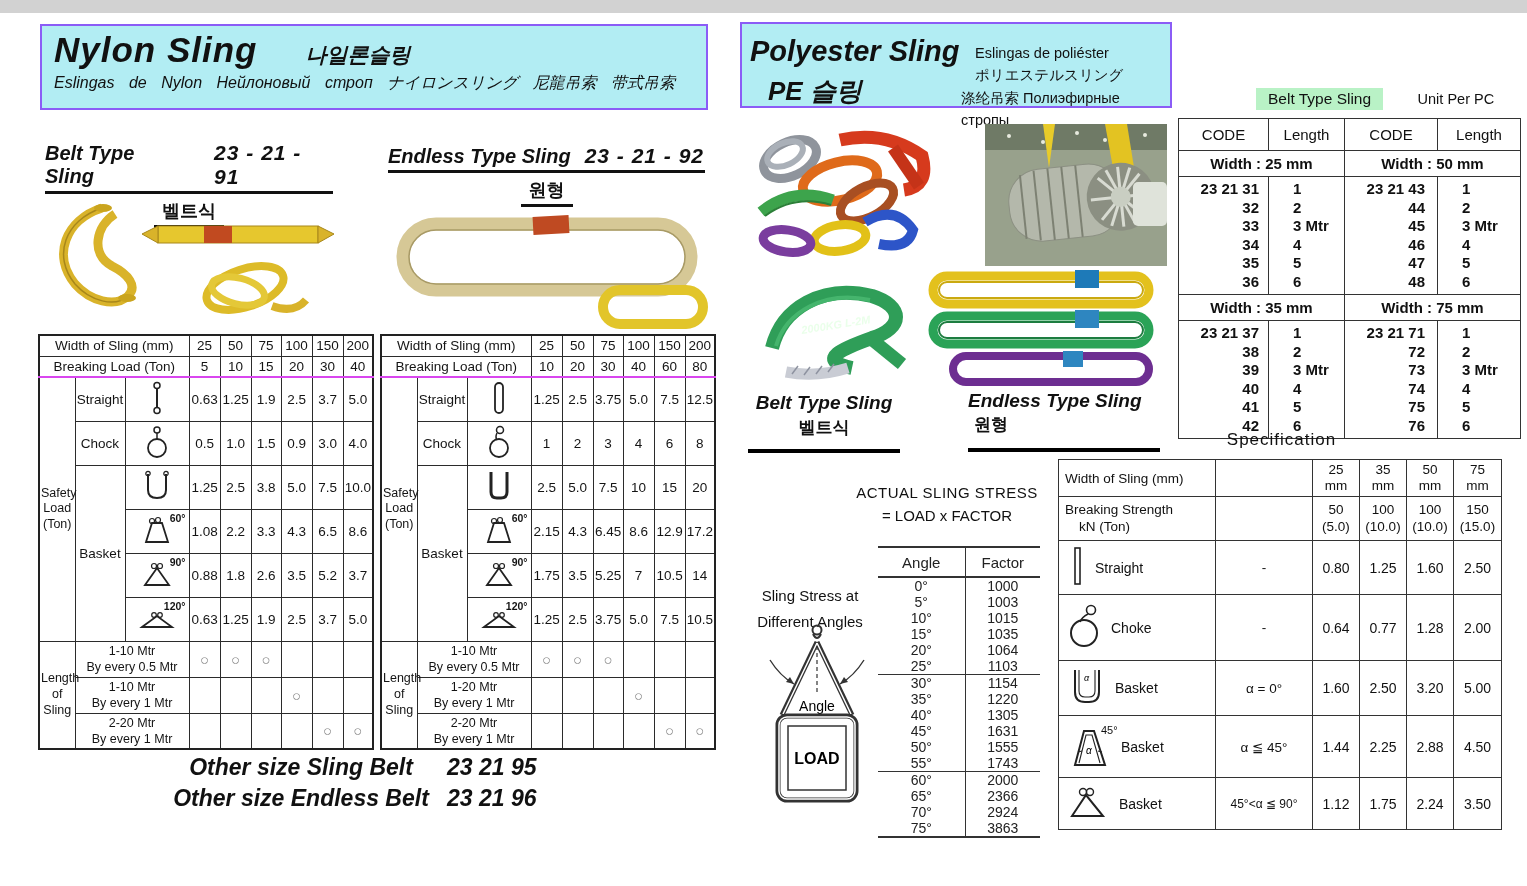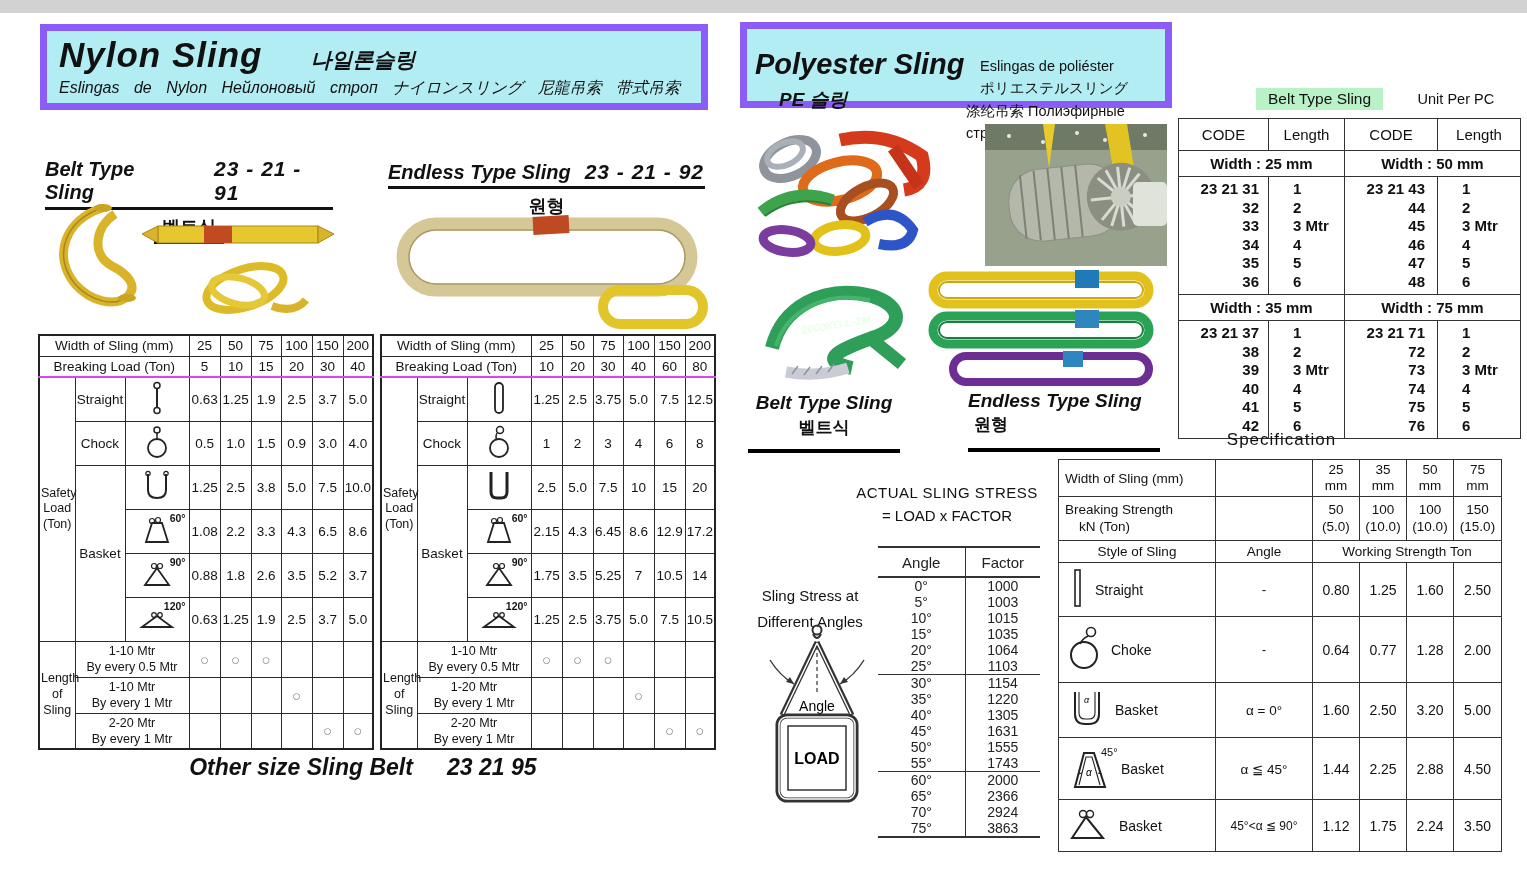--- a/index.html
+++ b/index.html
@@ -2,37 +2,37 @@
 <html><head>
 <meta charset="utf-8">
 <style>
   html,body{margin:0;padding:0;background:#fff;}
   .canvas{position:relative;width:1527px;height:886px;background:#fff;overflow:hidden;
           font-family:"Liberation Sans",sans-serif;color:#111;}
   .top-strip{position:absolute;left:0;top:0;width:1527px;height:13px;background:#d2d2d2;}
   .abs{position:absolute;}
 
   
-  .hdr-box{background:#b2edf3;border:7px solid #8b5cf6;box-sizing:border-box;}
+  .hdr-box{background:#b2edf3;border:2px solid #8b5cf6;box-sizing:border-box;}
   .nylon-hdr{left:40px;top:24px;width:668px;height:86px;padding:4px 12px;}
   .nylon-title-row{display:flex;align-items:baseline;gap:48px;}
   .big-title{font-size:35px;font-weight:bold;font-style:italic;letter-spacing:1px;}
   .kr-title{font-size:21px;font-weight:bold;font-style:italic;}
   .sub-line{font-size:16px;margin-top:3px;word-spacing:10px;font-style:italic;}
-  .poly-hdr{left:740px;top:22px;width:432px;height:86px;display:flex;padding:20px 8px;}
+  .poly-hdr{left:740px;top:22px;width:432px;height:86px;display:flex;padding:12px 8px;}
   .poly-left{width:225px;}
   .poly-title{font-size:29px;font-weight:bold;font-style:italic;line-height:1.1;}
-  .poly-kr{font-size:19px;font-weight:bold;font-style:italic;margin:6px 0 0 24px;}
+  .poly-kr{font-size:26px;font-weight:bold;font-style:italic;margin:6px 0 0 18px;}
   .poly-right{flex:1;font-size:14.5px;line-height:1.55;padding-top:6px;}
   .poly-right div:nth-child(3){margin-left:-14px;}
 
   
   .sec-head{border-bottom:3px solid #111;padding-bottom:2px;display:flex;gap:26px;align-items:baseline;}
   .sec-head .nm{font-size:20px;font-weight:bold;font-style:italic;}
-  .sec-head .cd{font-size:21px;font-weight:bold;font-style:italic;letter-spacing:1px;margin-top:16px;}
+  .sec-head .cd{font-size:21px;font-weight:bold;font-style:italic;letter-spacing:1px;}
   .kr-under{display:inline-block;border-bottom:3px solid #111;padding:1px 8px 2px;
             font-size:18px;font-weight:bold;}
   .kr-center{text-align:center;margin-top:4px;}
 
   
   .ltable{border-collapse:collapse;table-layout:fixed;width:334px;border:2px solid #222;background:#fff;}
   .ltable td{border:1px solid #2b2b2b;text-align:center;vertical-align:middle;
              font-size:13.5px;padding:0;color:#141414;}
   .ltable tr.hrow{height:21px;}
   .ltable tr.srow{height:44px;}
@@ -440,20 +440,24 @@
           <td class="mk">○</td>
           <td class="mk">○</td>
       </tr>
     </tbody>
   </table>
 
   <div class="abs other-sizes">
     <div class="other-row">
         <span class="lb">Other size Sling Belt</span>
         <span>23 21 95</span>
+      </div>
+    <div class="other-row">
+        <span class="lb">Other size Endless Belt</span>
+        <span>23 21 96</span>
       </div>
   </div>
 
   <div class="abs hdr-box poly-hdr">
     <div class="poly-left">
       <div class="poly-title">Polyester Sling</div>
       <div class="poly-kr">PE 슬링</div>
     </div>
     <div class="poly-right">
       <div>Eslingas de poliéster</div>
@@ -696,25 +700,20 @@
             </td>
           <td class="two">
               <div>100</div>
               <div>(10.0)</div>
             </td>
           <td class="two">
               <div>150</div>
               <div>(15.0)</div>
             </td>
         </tr>
-        <tr class="r3">
-          <td>Style of Sling</td>
-          <td>Angle</td>
-          <td colspan="4">Working Strength Ton</td>
-        </tr>
         <tr class="r4">
           <td>
               <div class="style-cell">
                 <span><svg width="20" height="44">
                     <rect x="8" y="4" width="5" height="36" fill="none" stroke="#222" stroke-width="1.6"></rect>
                   </svg></span>
                 <span class="snm">Straight</span>
               </div>
             </td>
           <td>-</td>

